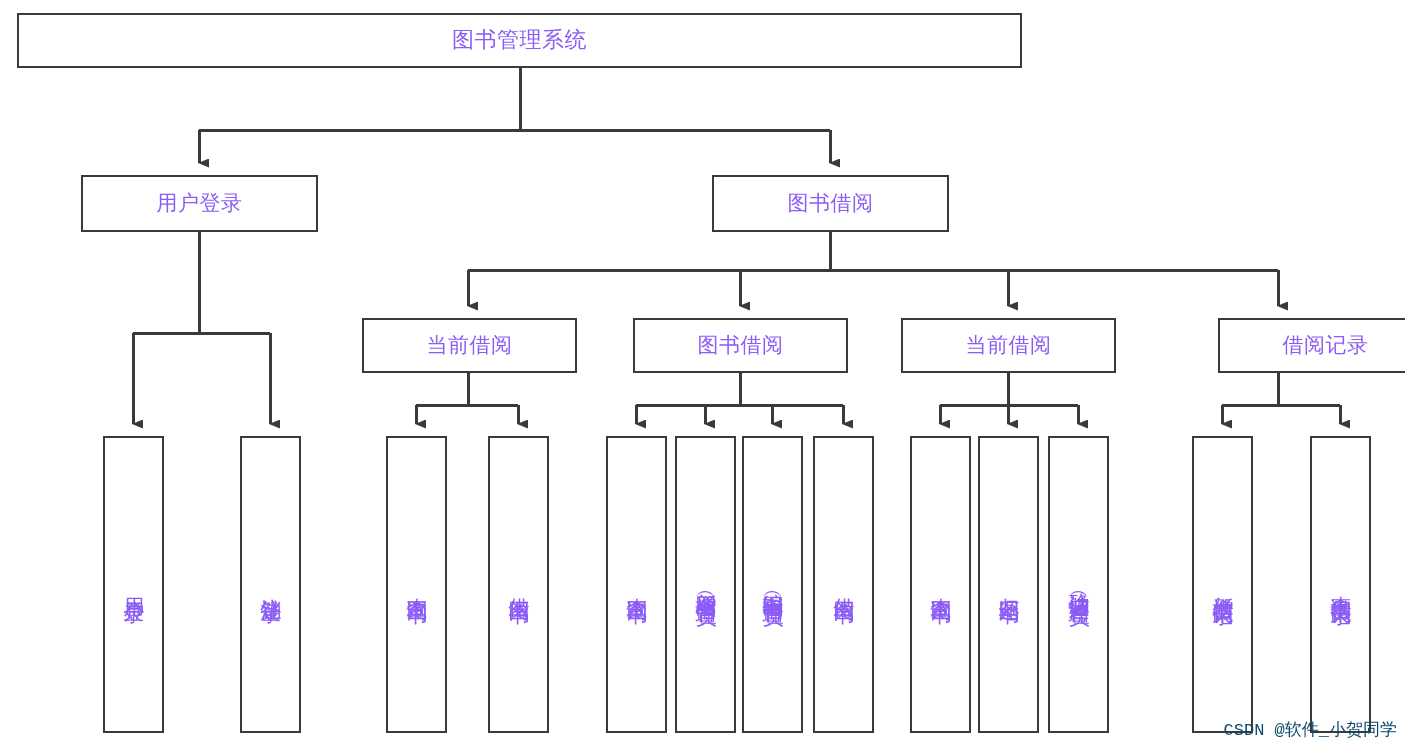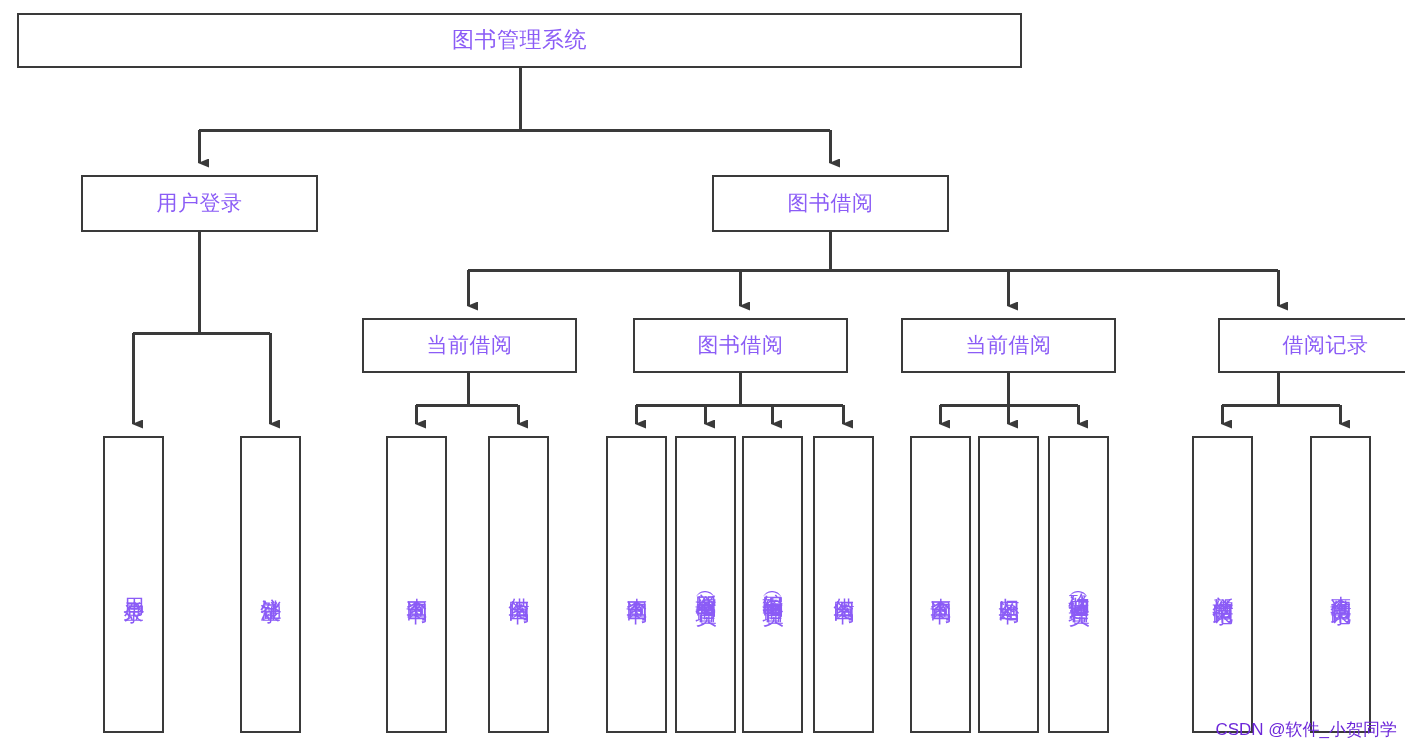--- a/index.html
+++ b/index.html
@@ -60,22 +60,22 @@
     font-size: 21px;
     letter-spacing: 2px;
     line-height: 1;
     max-height: 268px;
   }
   #watermark {
     position: absolute;
     right: 8px;
     bottom: 6px;
     font-size: 17px;
-    color: #6d28d9;
-    font-family: Liberation Sans, sans-serif;
+    color: #0c4a6e;
+    font-family: Liberation Mono, monospace;
     white-space: nowrap;
     pointer-events: none;
     user-select: none;
   }
 </style>
 </head>
 <body>
 
 <div id="diagram-canvas">
 

